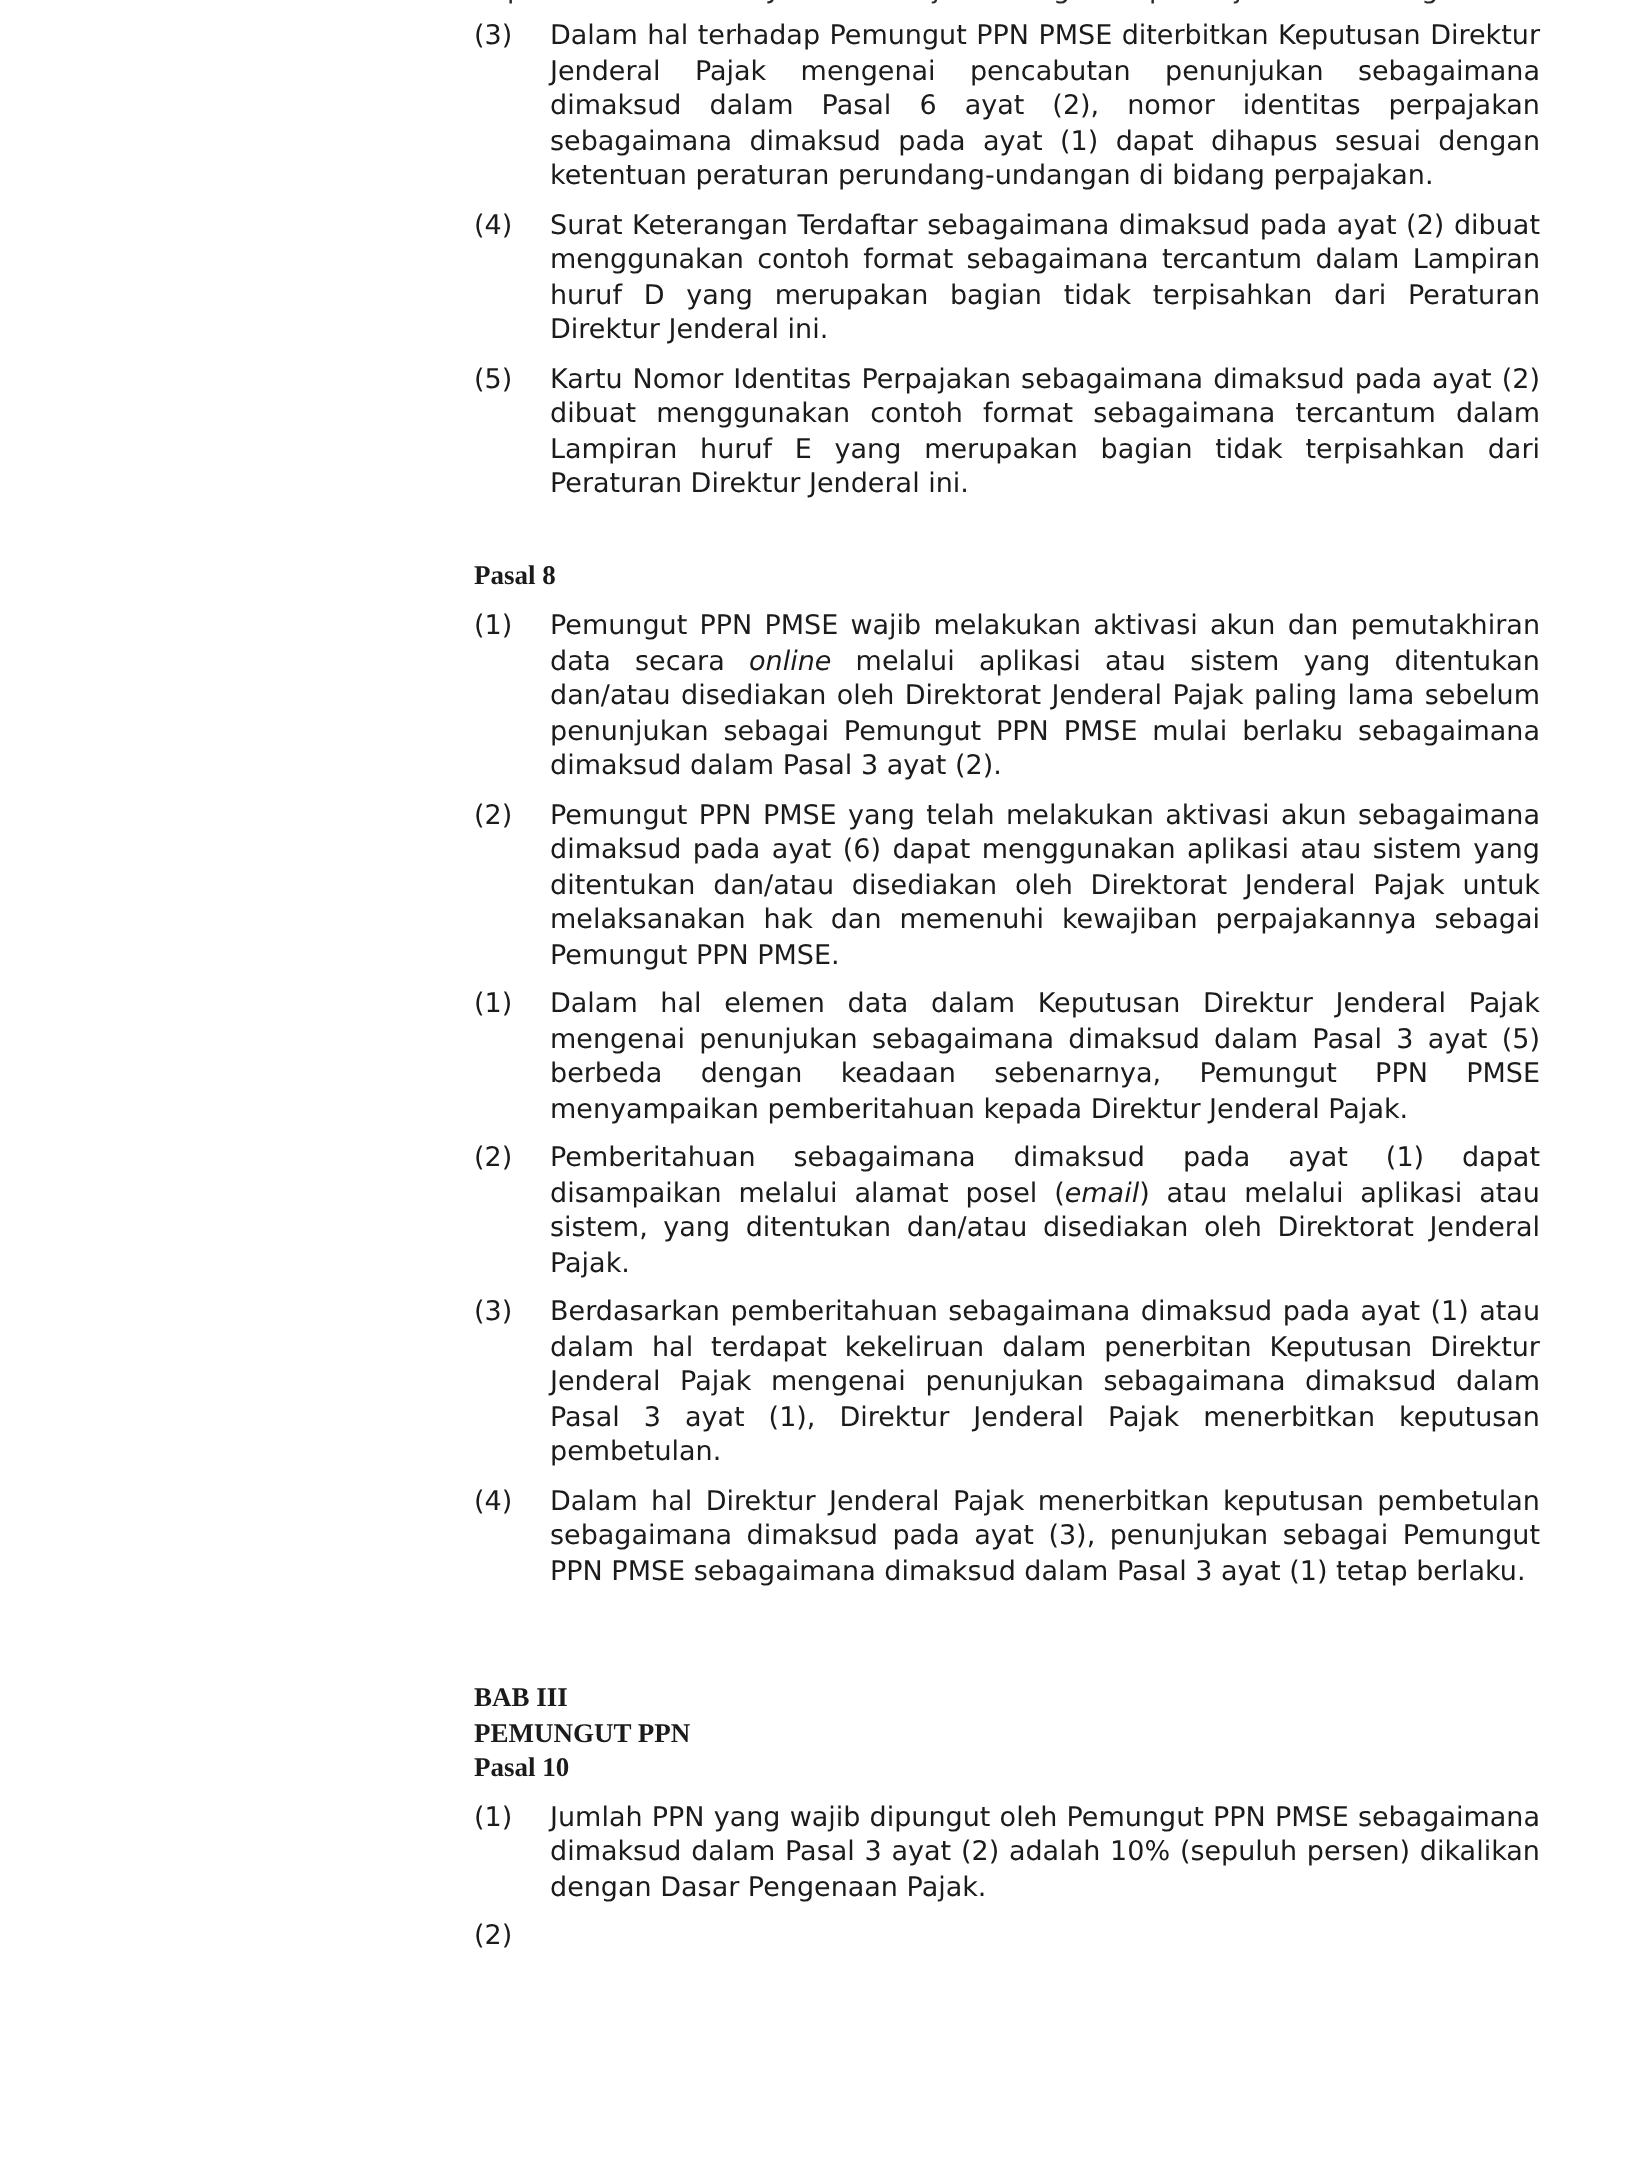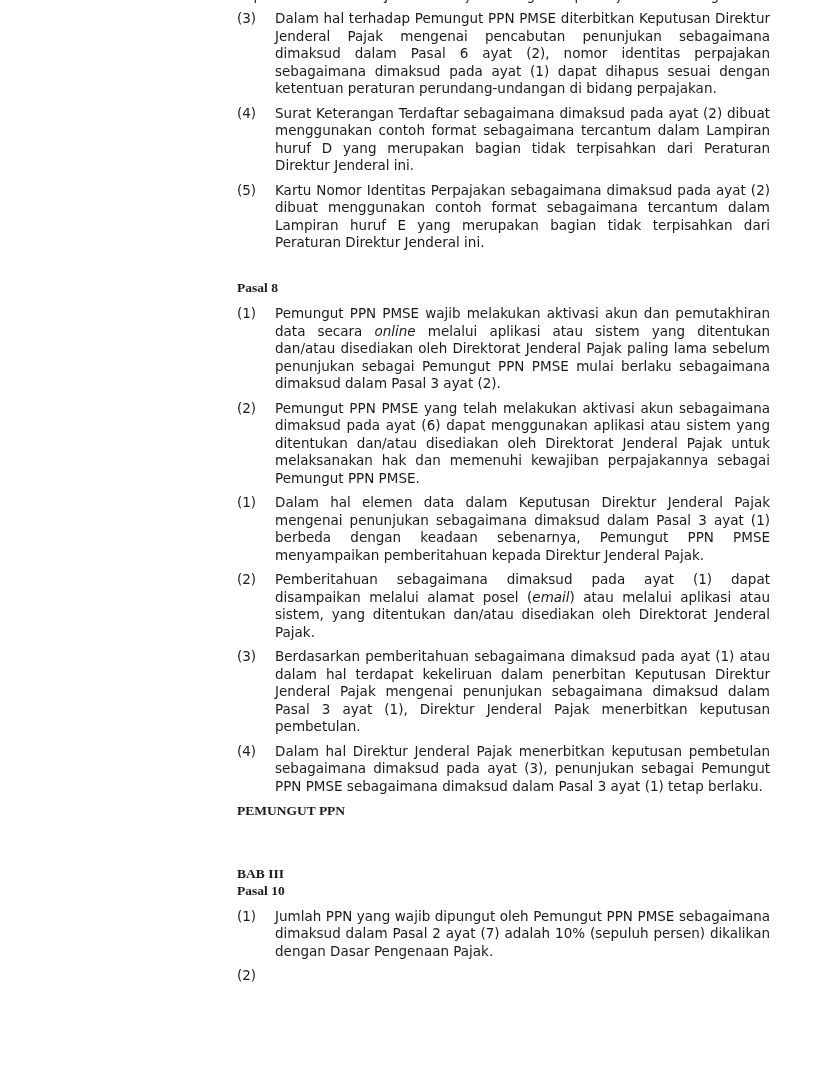--- a/index.html
+++ b/index.html
@@ -87,45 +87,45 @@
     </div>
 
     <div class="para">
       <span class="num">(2)</span>
       <span>Pemungut PPN PMSE yang telah melakukan aktivasi akun sebagaimana dimaksud pada ayat (6) dapat menggunakan aplikasi atau sistem yang ditentukan dan/atau disediakan oleh Direktorat Jenderal Pajak untuk melaksanakan hak dan memenuhi kewajiban perpajakannya sebagai Pemungut PPN PMSE.</span>
     </div>
 
 
     <div class="para">
       <span class="num">(1)</span>
-      <span>Dalam hal elemen data dalam Keputusan Direktur Jenderal Pajak mengenai penunjukan sebagaimana dimaksud dalam Pasal 3 ayat (1) berbeda dengan keadaan sebenarnya, Pemungut PPN PMSE menyampaikan pemberitahuan kepada Direktur Jenderal Pajak.</span>
+      <span>Dalam hal elemen data dalam Keputusan Direktur Jenderal Pajak mengenai penunjukan sebagaimana dimaksud dalam Pasal 3 ayat (5) berbeda dengan keadaan sebenarnya, Pemungut PPN PMSE menyampaikan pemberitahuan kepada Direktur Jenderal Pajak.</span>
     </div>
 
     <div class="para">
       <span class="num">(2)</span>
       <span><span>Pemberitahuan sebagaimana dimaksud pada ayat (1) dapat disampaikan melalui alamat posel (</span><span class="it">email</span><span>) atau melalui aplikasi atau sistem, yang ditentukan dan/atau disediakan oleh Direktorat Jenderal Pajak.</span></span>
     </div>
 
     <div class="para">
       <span class="num">(3)</span>
       <span>Berdasarkan pemberitahuan sebagaimana dimaksud pada ayat (1) atau dalam hal terdapat kekeliruan dalam penerbitan Keputusan Direktur Jenderal Pajak mengenai penunjukan sebagaimana dimaksud dalam Pasal 3 ayat (1), Direktur Jenderal Pajak menerbitkan keputusan pembetulan.</span>
     </div>
 
     <div class="para">
       <span class="num">(4)</span>
       <span>Dalam hal Direktur Jenderal Pajak menerbitkan keputusan pembetulan sebagaimana dimaksud pada ayat (3), penunjukan sebagai Pemungut PPN PMSE sebagaimana dimaksud dalam Pasal 3 ayat (1) tetap berlaku.</span>
     </div>
 
+    <div class="heading h-bab">BAB III</div>
     <div class="heading h-bab-sub">PEMUNGUT PPN</div>
-    <div class="heading h-bab">BAB III</div>
     <div class="heading h-bab-pasal">Pasal 10</div>
 
     <div class="para">
       <span class="num">(1)</span>
-      <span>Jumlah PPN yang wajib dipungut oleh Pemungut PPN PMSE sebagaimana dimaksud dalam Pasal 2 ayat (7) adalah 10% (sepuluh persen) dikalikan dengan Dasar Pengenaan Pajak.</span>
+      <span>Jumlah PPN yang wajib dipungut oleh Pemungut PPN PMSE sebagaimana dimaksud dalam Pasal 3 ayat (2) adalah 10% (sepuluh persen) dikalikan dengan Dasar Pengenaan Pajak.</span>
     </div>
 
     <div class="para cont">
       <span class="num">(2)</span>
     </div>
 
   </div>
 </div>
 
 </body></html>

